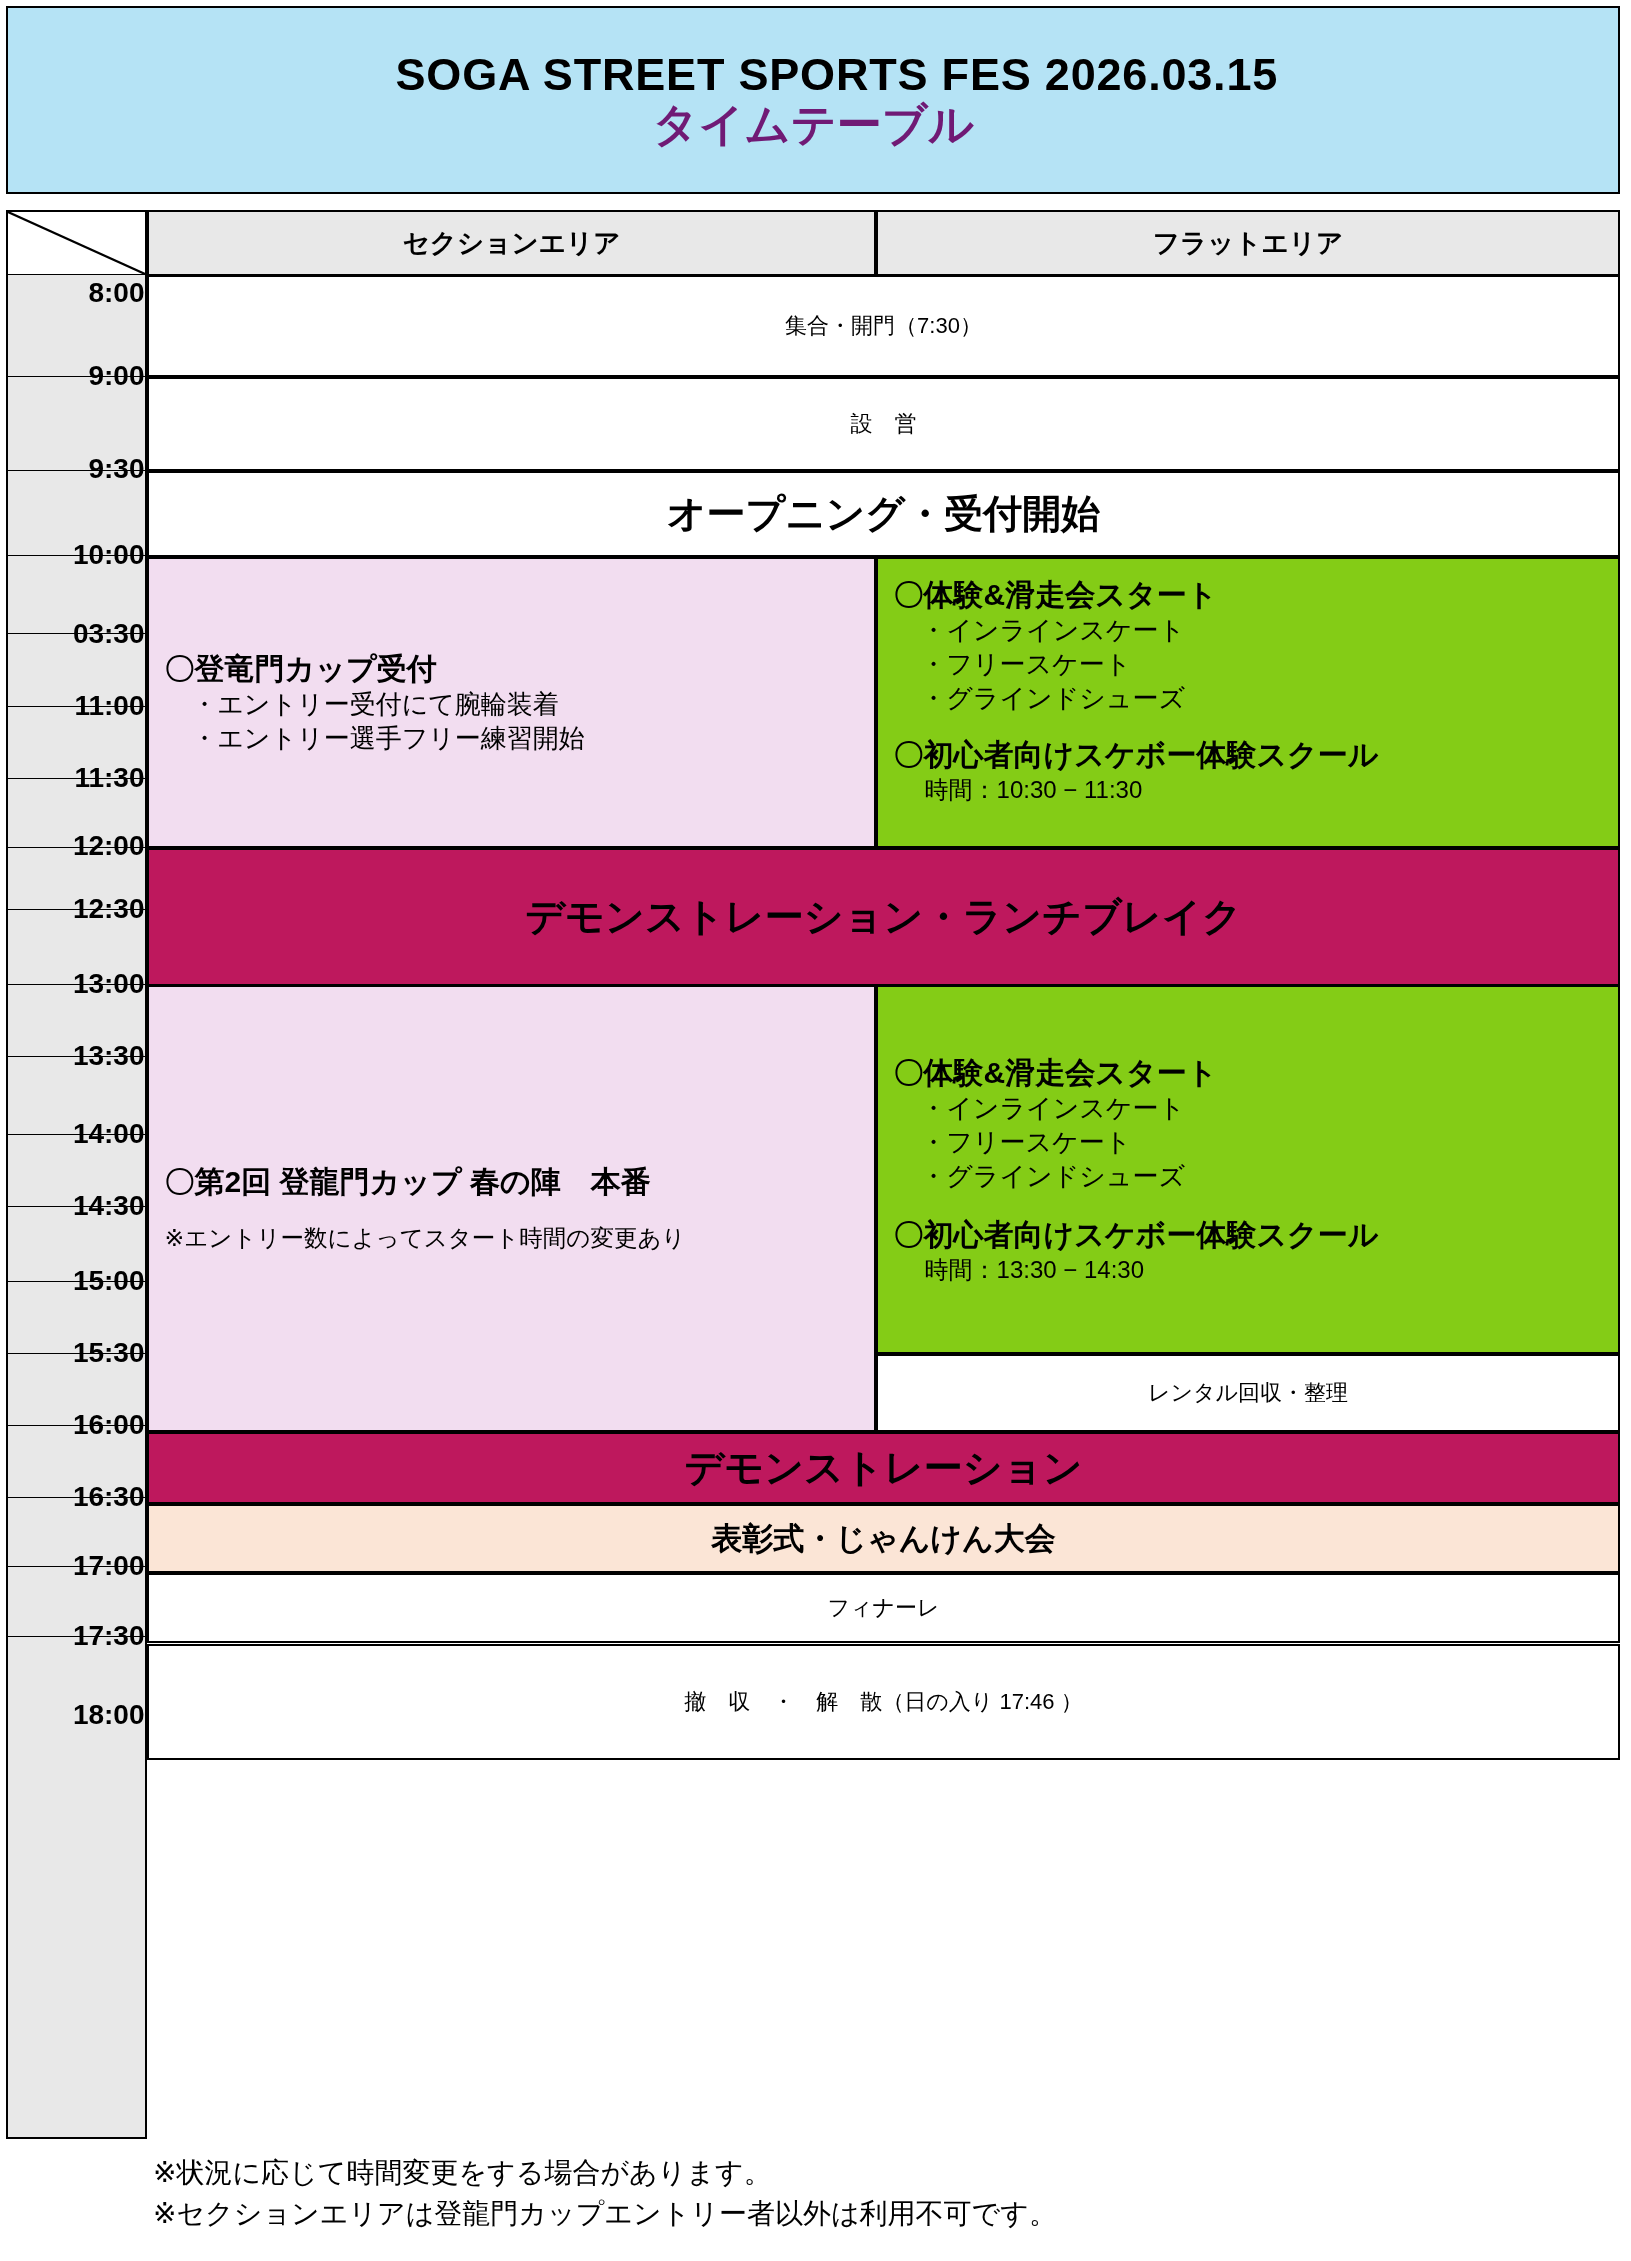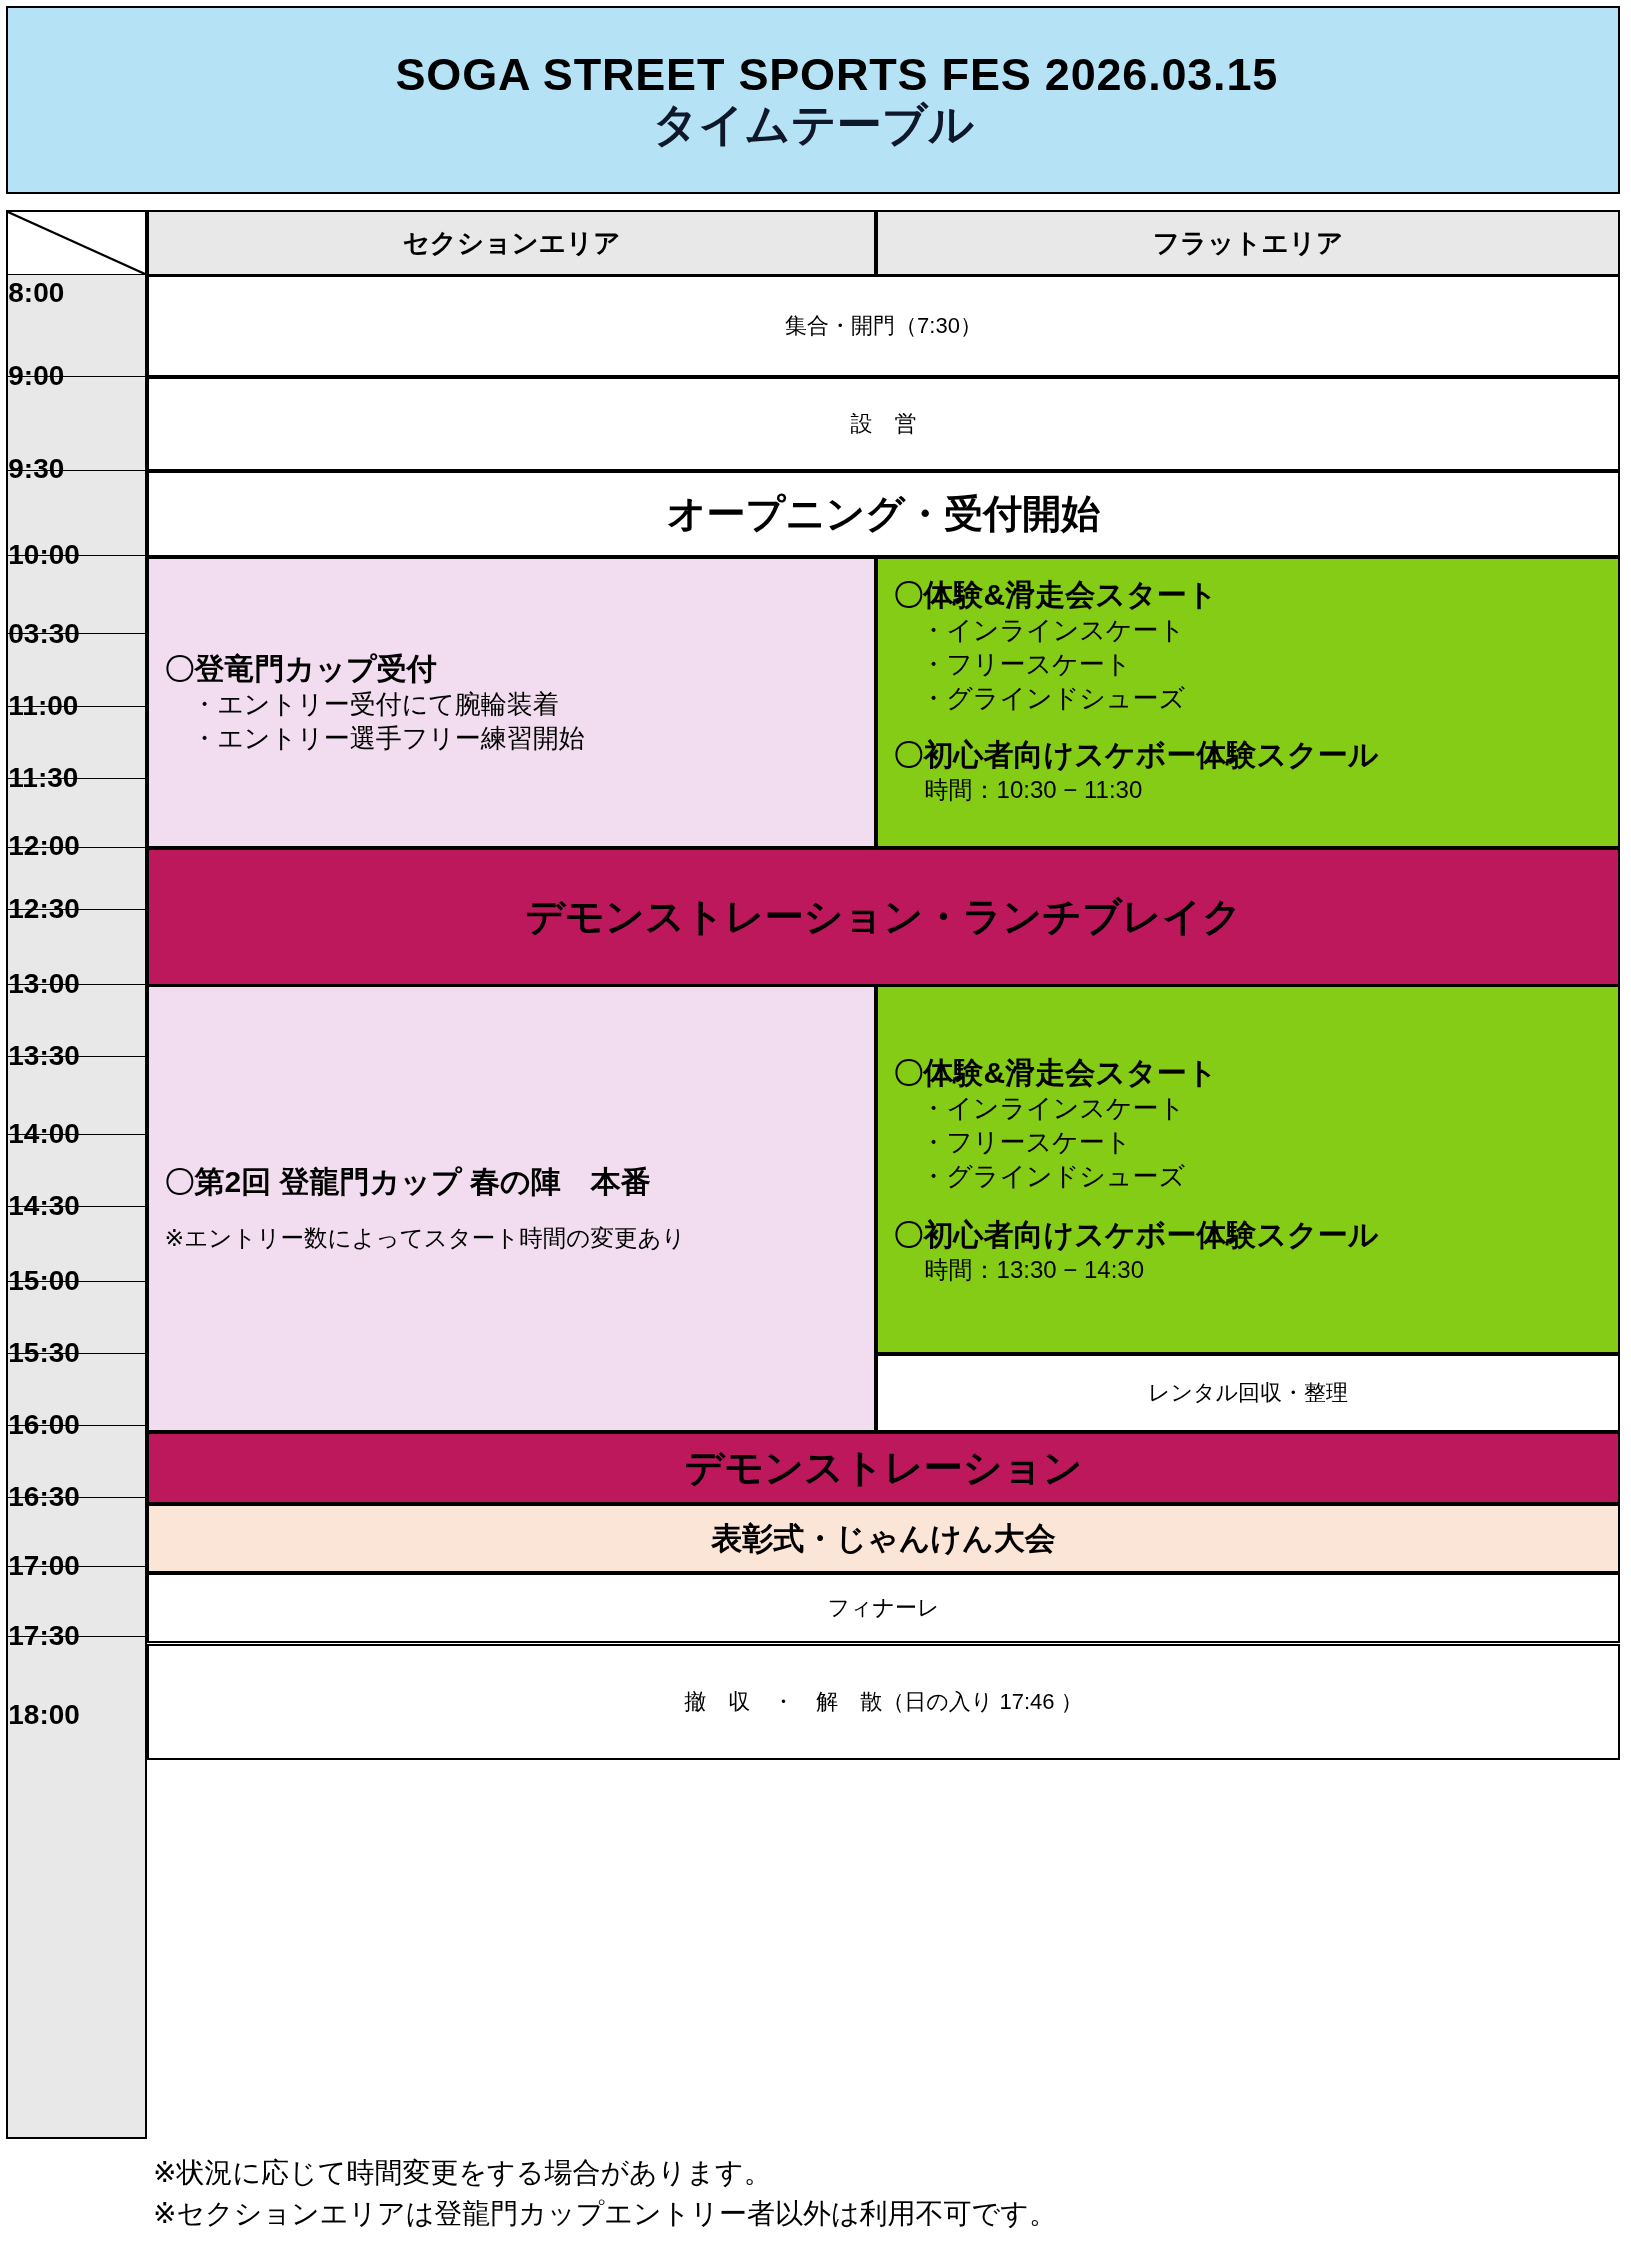--- a/index.html
+++ b/index.html
@@ -41,21 +41,21 @@
     font-size: 45px;
     font-weight: bold;
     letter-spacing: 0.8px;
     color: #000;
     line-height: 1.12;
     margin-left: 47px;
   }
   .title-line2 {
     font-size: 45px;
     font-weight: bold;
-    color: #0f172a;
+    color: #701a75;
     line-height: 1.12;
   }
 
   
   .hdr-corner {
     position: absolute;
     left: 6.3px;
     top: 210px;
     width: 141px;
     height: 66px;
@@ -99,20 +99,21 @@
     background: #e8e8e8;
   }
   .time-slot {
     position: absolute;
     left: 0;
     width: 144px;
     box-sizing: border-box;
     border-bottom: 1.6px solid #000;
     display: flex;
     align-items: flex-start;
+    justify-content: flex-end;
     padding-right: 7.8px;
     font-size: 28px;
     font-weight: bold;
     color: #000;
   }
   .time-slot span { transform: translateY(-17px); }
   .time-slot.first span { transform: translateY(1.6px); }
 
   
   .cell {

